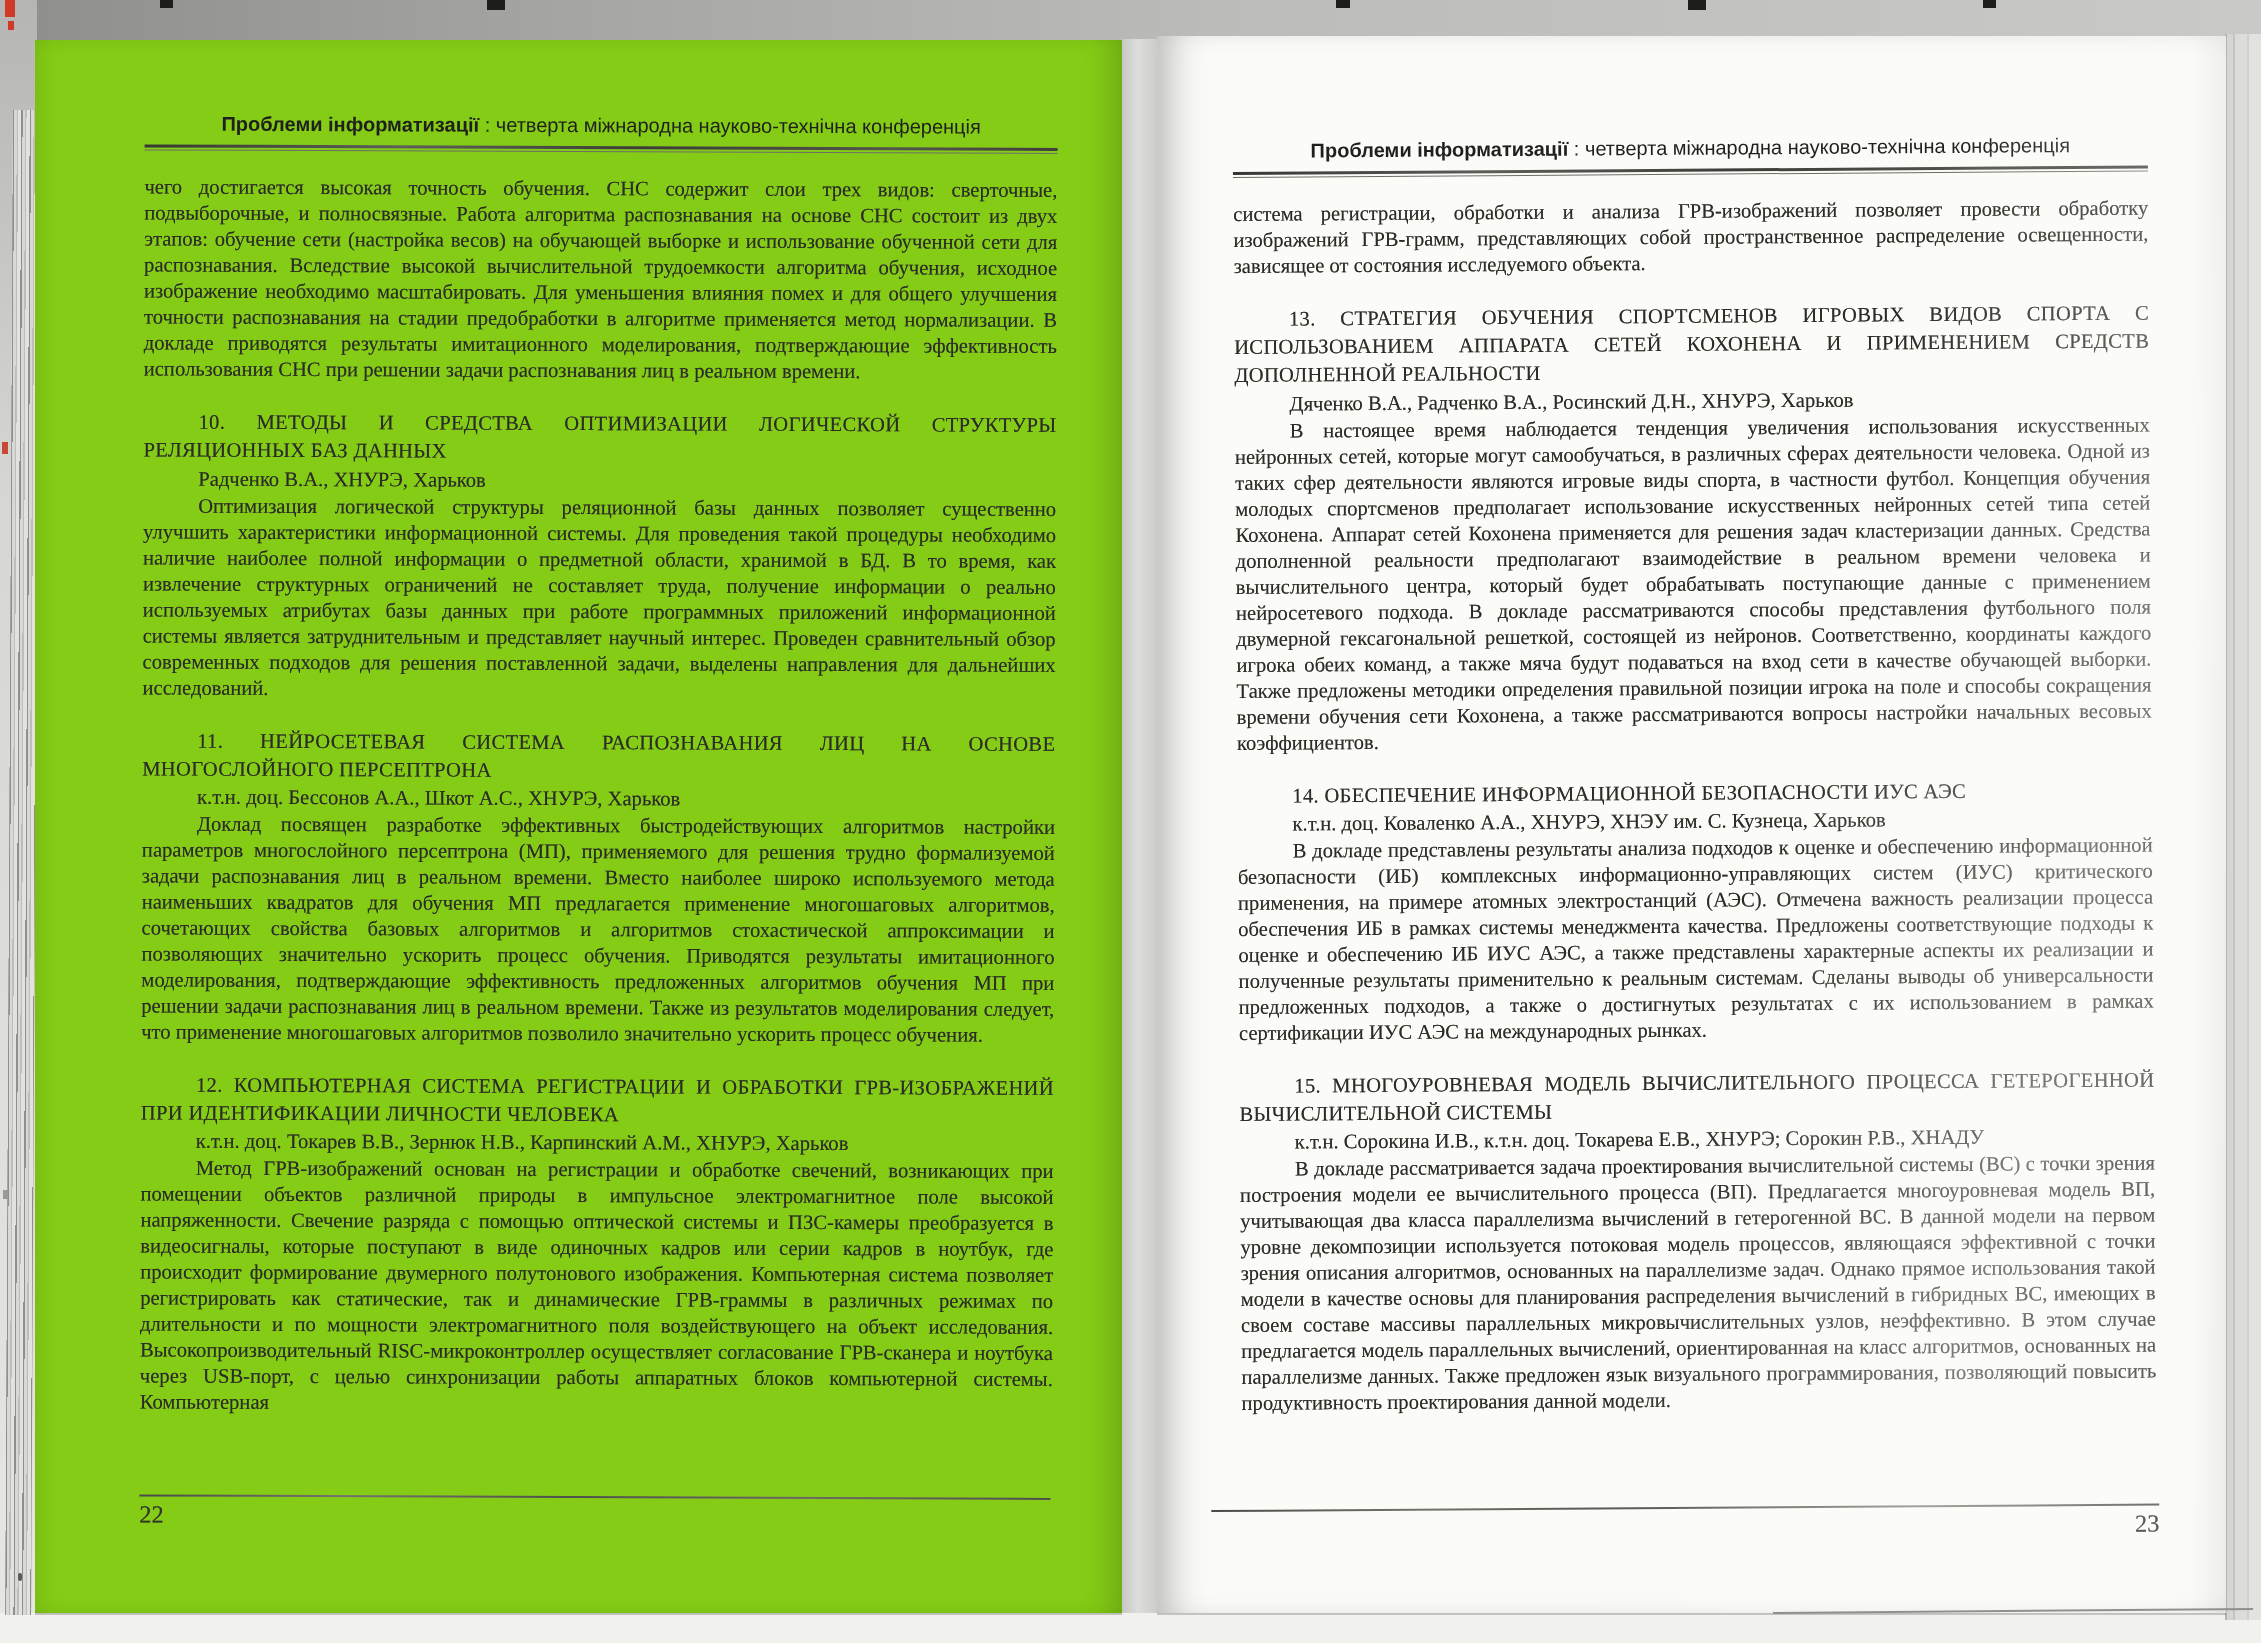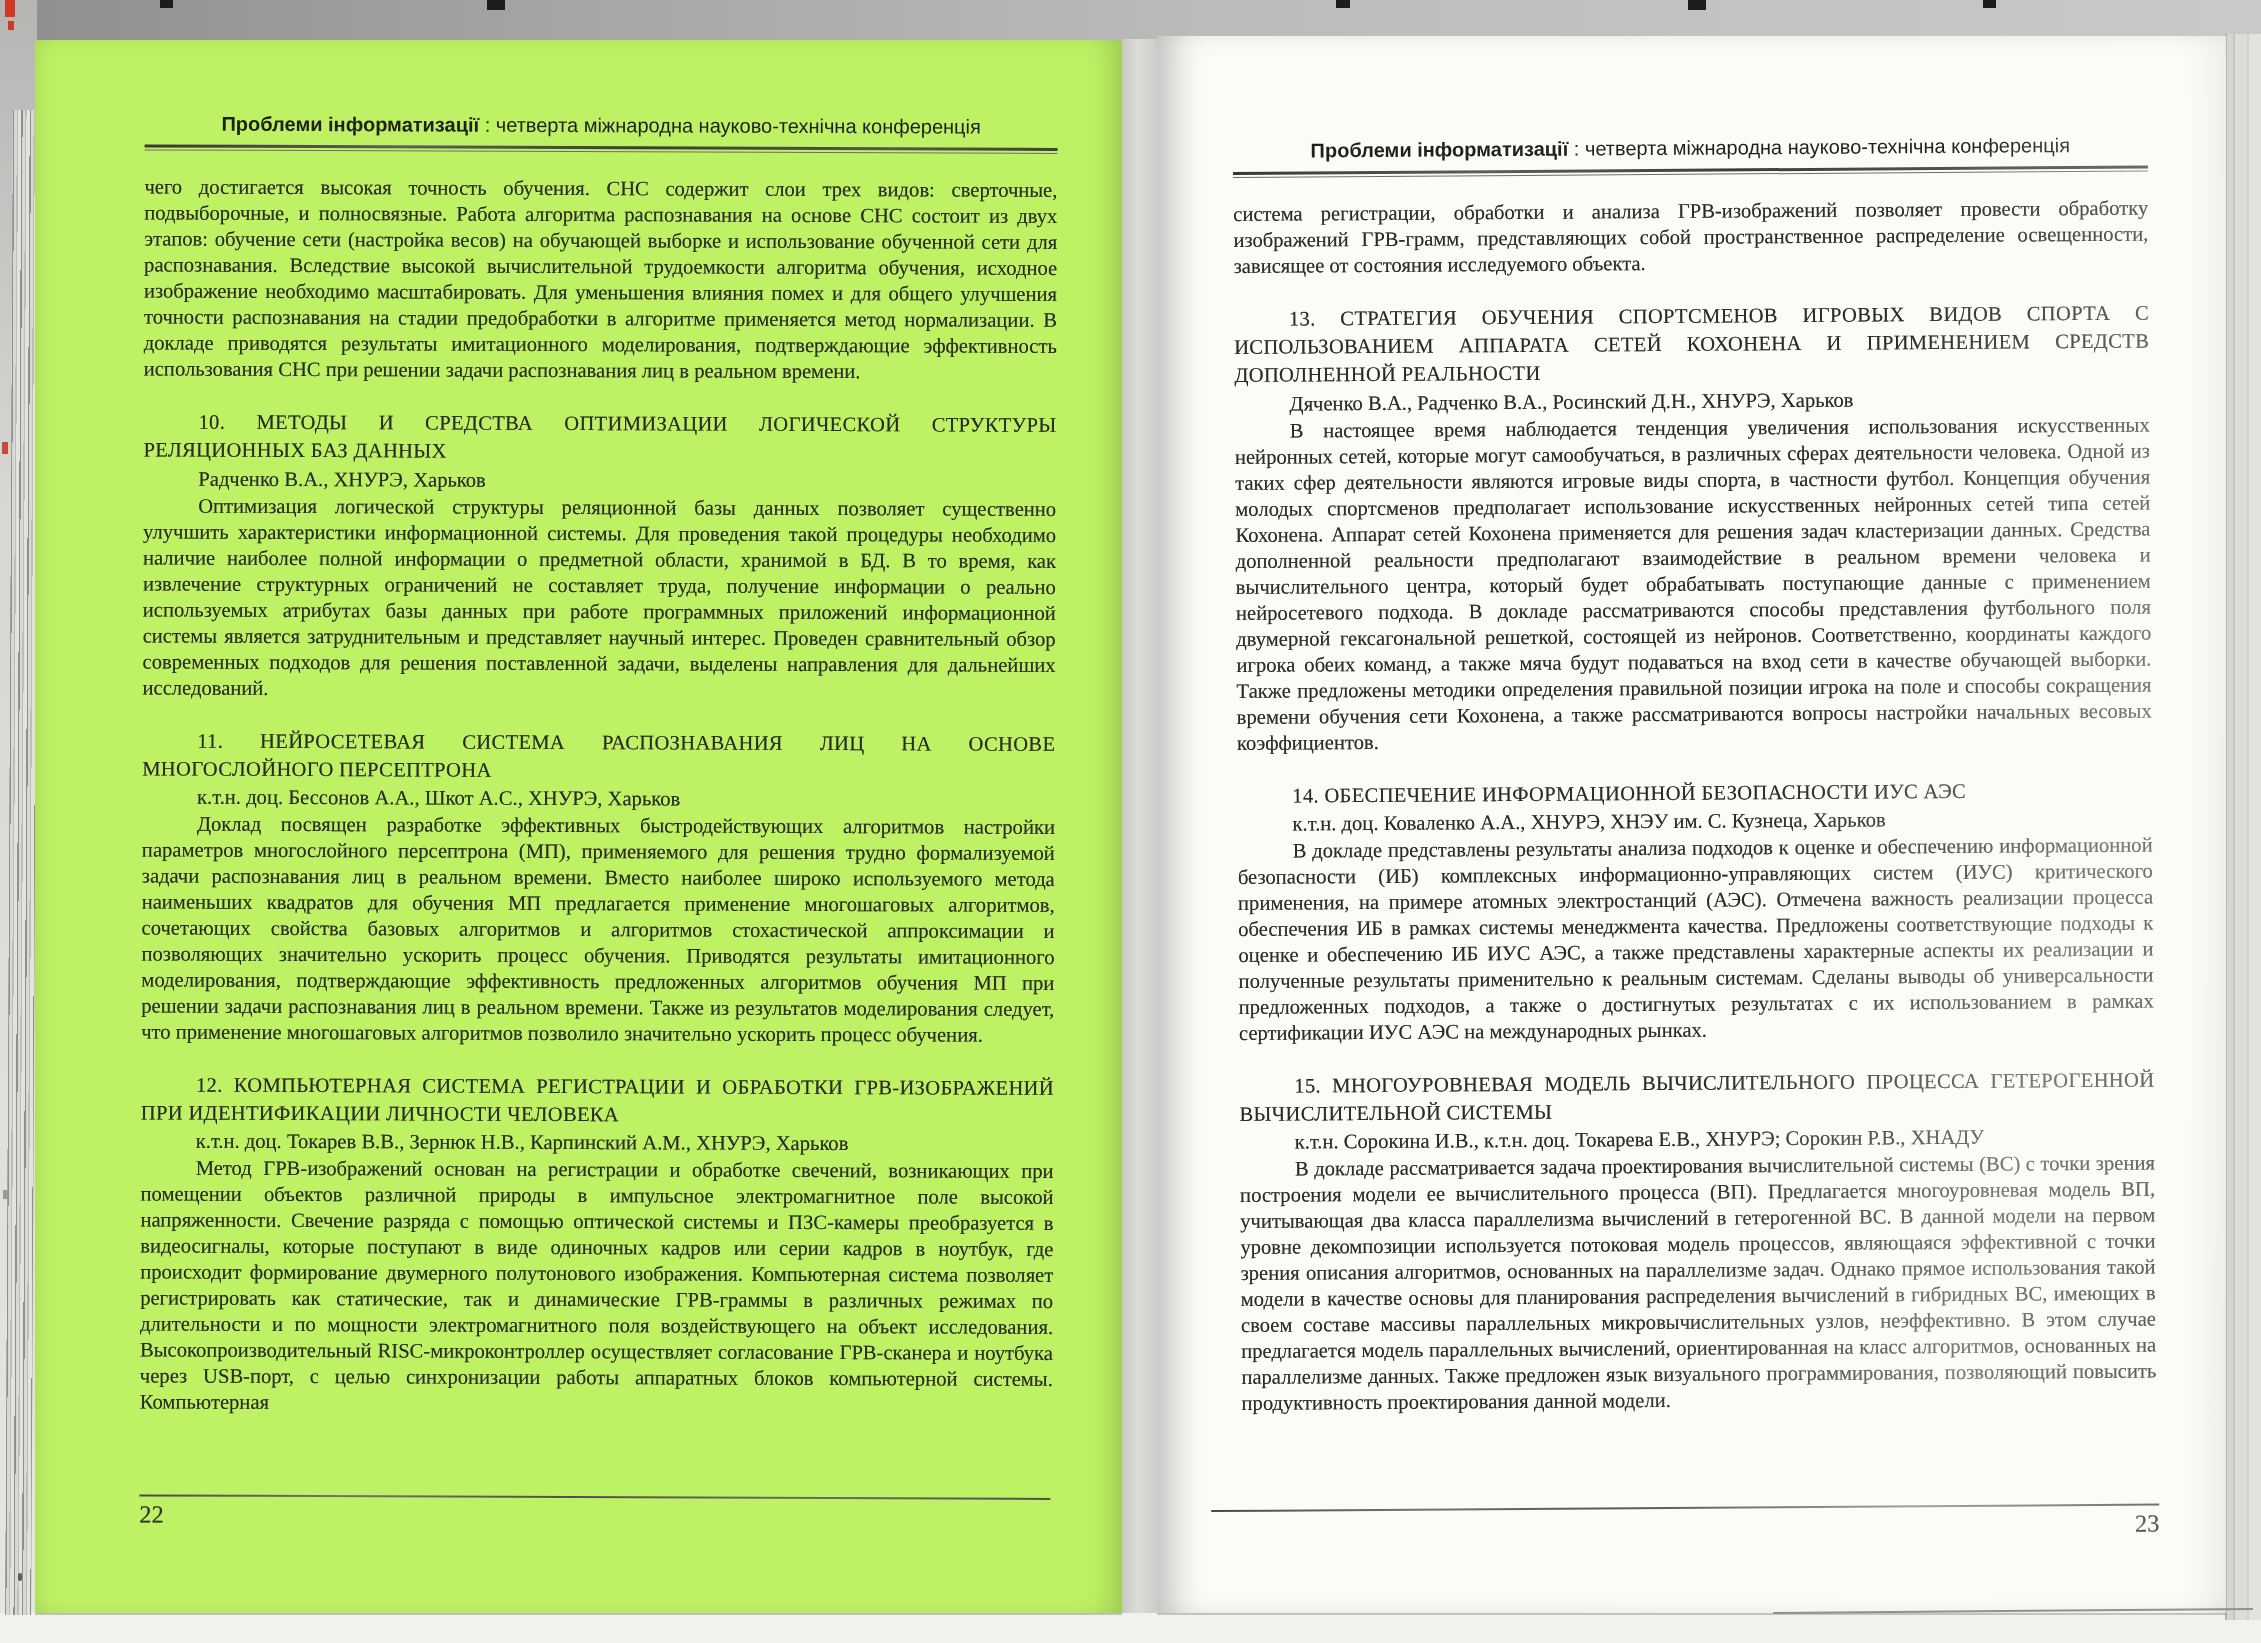--- a/index.html
+++ b/index.html
@@ -11,21 +11,21 @@
   .left-band{position:absolute;left:0;top:0;width:37px;height:1644px;
     background:linear-gradient(180deg,#b5b5b3 0%,#d6d6d3 30%,#e6e6e3 100%);}
   .bottom-band{position:absolute;left:0;top:1613px;width:2261px;height:31px;
     background:#f1f1ee;}
   .right-edge{position:absolute;left:2225px;top:34px;width:36px;height:1586px;
     background:linear-gradient(90deg,#b4b4b2 0 1.9px,#d5d5d2 1.9px 7.7px,#c3c3c1 7.7px 9.7px,#dcdcd9 9.7px 22px,#d0d0cd 22px 24px,#e2e2df 24px 100%);}
   .stack-left{position:absolute;left:9px;top:110px;width:26px;height:1505px;
     background:repeating-linear-gradient(90deg,#8f8f8d 0 1.3px,#d8d8d5 1.3px 3.9px,#bdbdbb 3.9px 5.2px,#e2e2df 5.2px 8.4px);
     transform:rotate(0.3deg);}
   
-  .page{position:absolute;background:#bef264;}
+  .page{position:absolute;background:#84cc16;}
   .page-left{left:35px;top:40px;width:1087px;height:1573px;
     box-shadow:inset -22px 0 30px -14px rgba(0,0,0,0.20), 0 1.9px 0 rgba(0,0,0,0.22),
                inset 17px 0 22px -13px rgba(0,0,0,0.10);}
   .page-right{left:1157px;top:36px;width:1069px;height:1577px;background:#fbfbf8;
     box-shadow:inset 30px 0 36px -17px rgba(0,0,0,0.26), 0 1.9px 0 rgba(0,0,0,0.20),
                inset -35px 0 39px -26px rgba(0,0,0,0.10);}
   .gutter{position:absolute;left:1122px;top:39px;width:35px;height:1574px;
     background:linear-gradient(90deg,#c7c7c4 0%,#ddddda 45%,#cccccA 100%);}
   .content{position:relative;height:100%;box-sizing:border-box;color:#2b2b27;}
   .page-left .content{padding:72px 64px 0 110px;transform:rotate(0.22deg);transform-origin:top left;}

